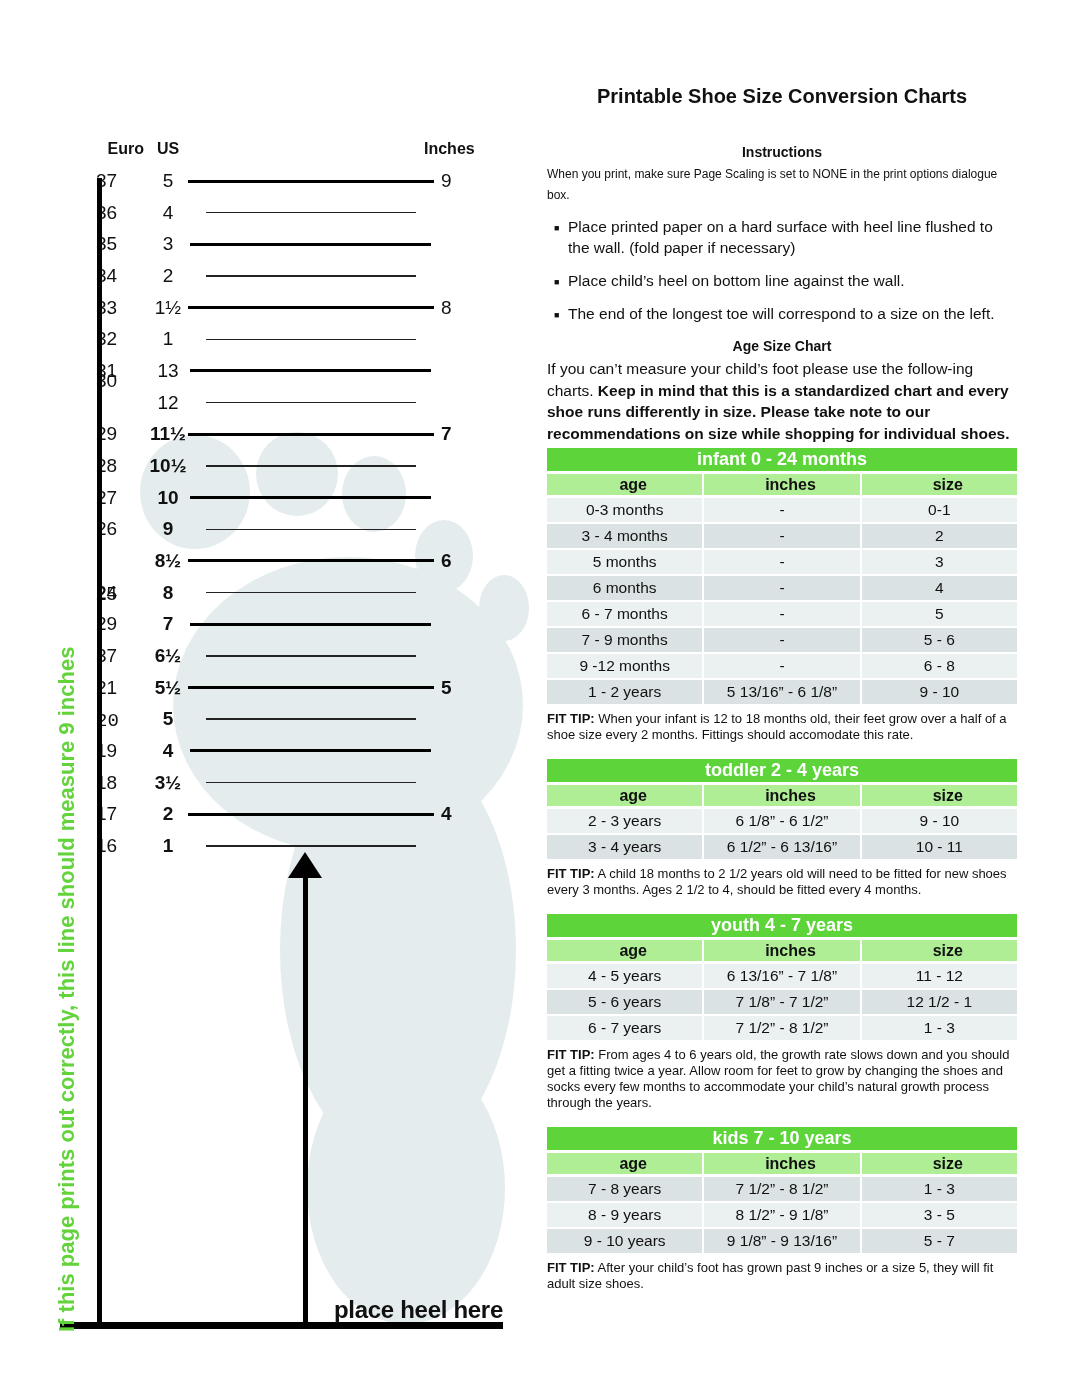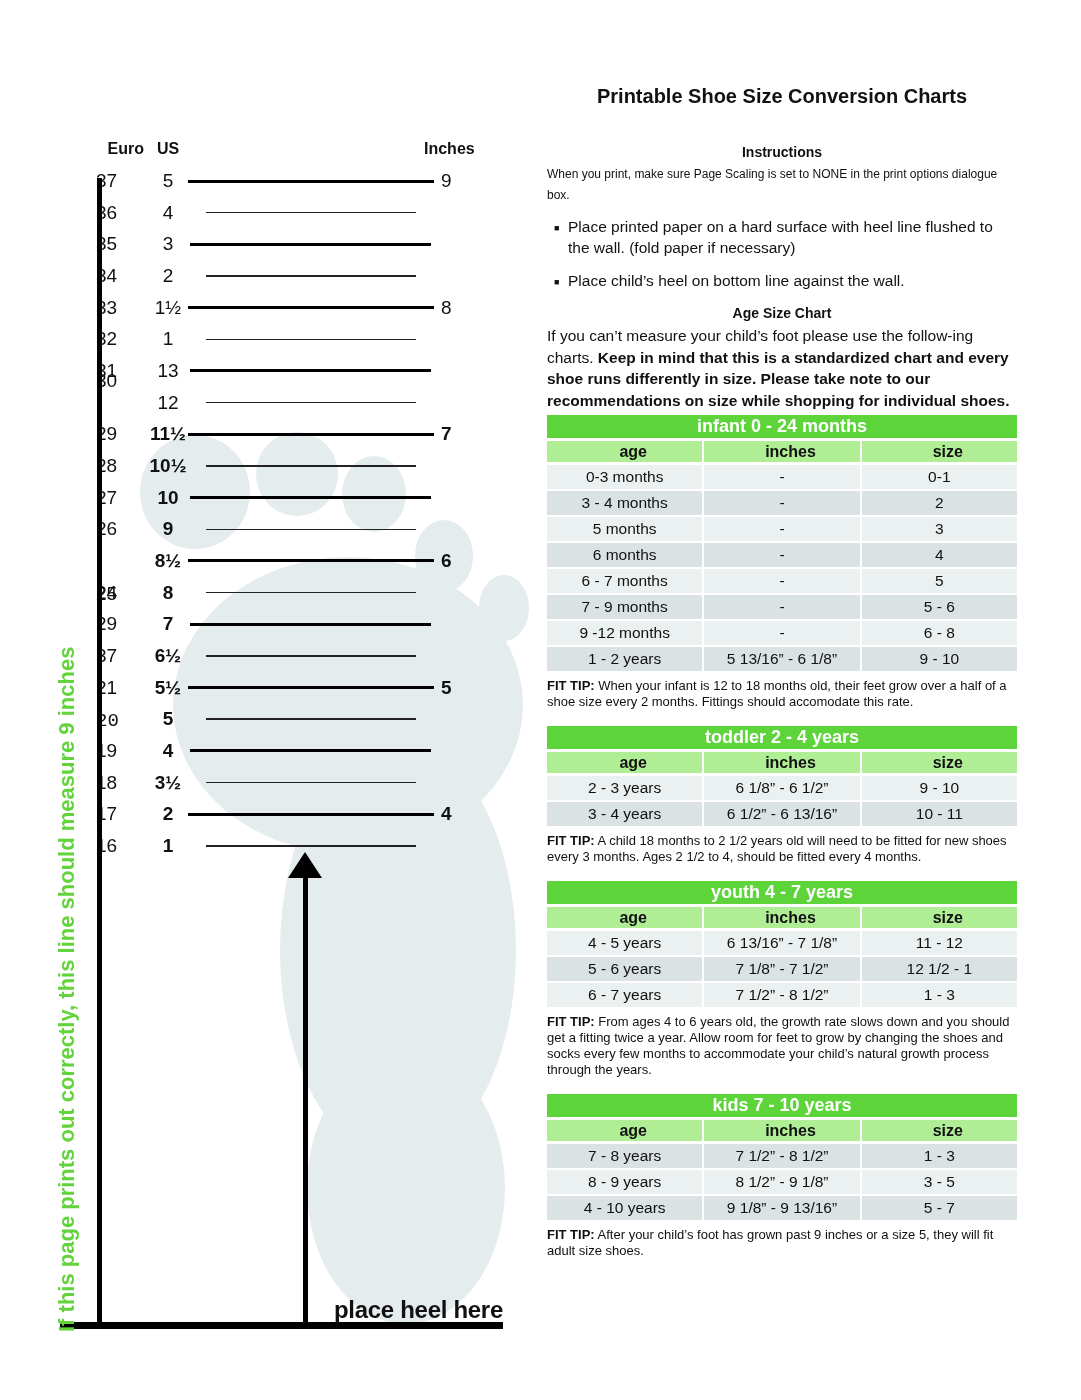--- a/index.html
+++ b/index.html
@@ -168,20 +168,21 @@
   </div>
 
   <div class="right-col">
     <h1 class="title">Printable Shoe Size Conversion Charts</h1>
 
     <h2 class="sec">Instructions</h2>
     <p class="body">When you print, make sure Page Scaling is set to NONE in the print options dialogue box.</p>
     <ul class="bullets" id="bullets">
         <li>Place printed paper on a hard surface with heel line flushed to the wall. (fold paper if necessary)</li>
         <li>Place child’s heel on bottom line against the wall.</li>
+        <li>The end of the longest toe will correspond to a size on the left.</li>
       </ul>
 
     <h2 class="sec">Age Size Chart</h2>
     <p class="age-intro"><span>If you can’t measure your child’s foot please use the follow-ing charts. </span><span class="bold">Keep in mind that this is a standardized chart and every shoe runs differently in size. Please take note to our recommendations on size while shopping for individual shoes.</span></p>
 
     <div id="tables-root">
         <section class="age-table">
           <div class="at-header">infant 0 - 24 months</div>
           <div class="at-grid at-sub">
             <div class="at-cell sub">age</div>
@@ -284,21 +285,21 @@
             <div class="at-cell dark">7 - 8 years</div>
             <div class="at-cell dark">7 1/2” - 8 1/2”</div>
             <div class="at-cell dark">1 - 3</div>
           </div>
           <div class="at-grid at-row">
             <div class="at-cell light">8 - 9 years</div>
             <div class="at-cell light">8 1/2” - 9 1/8”</div>
             <div class="at-cell light">3 - 5</div>
           </div>
           <div class="at-grid at-row">
-            <div class="at-cell dark">4 - 10 years</div>
+            <div class="at-cell dark">9 - 10 years</div>
             <div class="at-cell dark">9 1/8” - 9 13/16”</div>
             <div class="at-cell dark">5 - 7</div>
           </div>
           <p class="fit-tip"><b>FIT TIP:</b> After your child’s foot has grown past 9 inches or a size 5, they will fit adult size shoes.</p>
         </section>
       </div>
   </div>
 
 </div>
 

